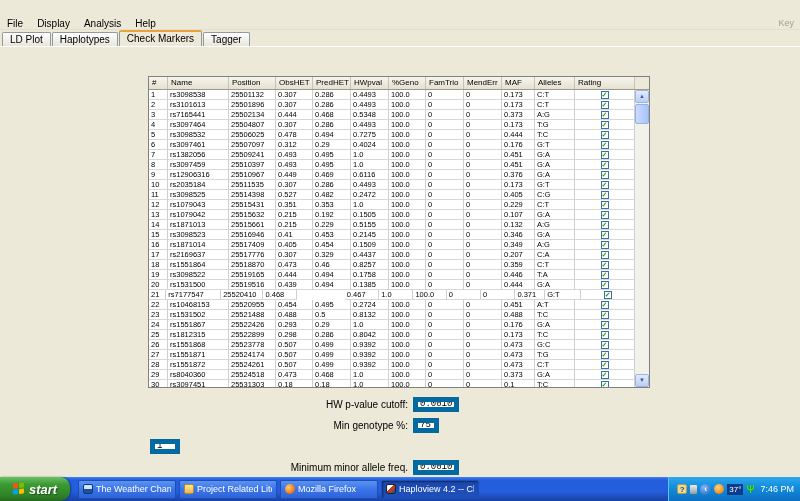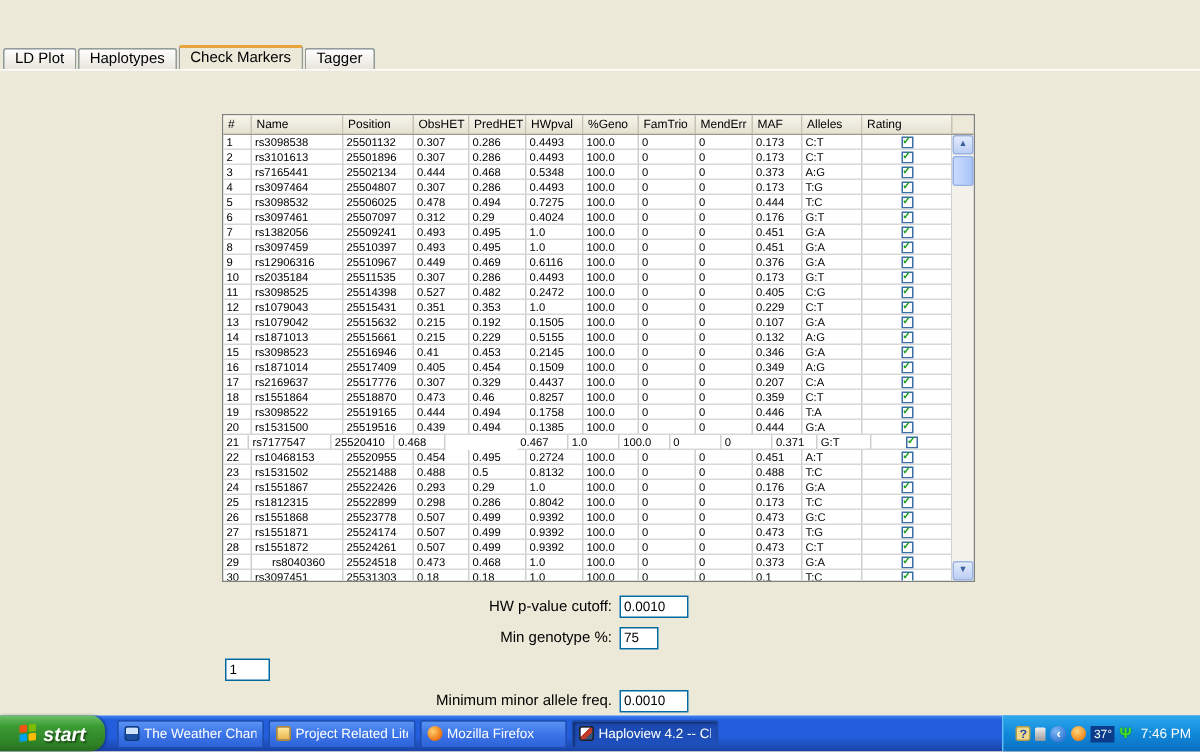--- a/index.html
+++ b/index.html
@@ -73,22 +73,22 @@
     background:linear-gradient(180deg,#E3EBFB,#BCCEF3); border:1px solid #9DB4E2; border-radius:2px;
     color:#3C5E98; font-size:6px; text-align:center; line-height:11px; }
   .sbtn.up { top:0; } .sbtn.down { bottom:0; }
   .sthumb { position:absolute; left:0; top:14px; width:14px; height:20px;
     background:linear-gradient(90deg,#CBDBFD,#A9C4F7); border:1px solid #90B0E8; border-radius:2px; }
 
   
   .filters { position:absolute; left:0; top:349px; width:100%; }
   .field-row { display:flex; align-items:center; height:16px; margin-bottom:5px; padding-left:150px; }
   .field-label { width:258px; text-align:right; font-size:10px; color:#000; margin-right:5px; white-space:nowrap; }
-  .field-input { height:15px; border:1px solid #0369a1; font-size:9px; padding:0 2px;
-    font-family:Liberation Sans, sans-serif; background:#fff; color:#000; }
+  .field-input { height:15px; border:5px solid #0369a1; font-size:9px; padding:0 2px;
+    font-family:Liberation Mono, monospace; background:#fff; color:#000; }
   .action-row { display:flex; justify-content:center; gap:5px; margin-top:3px; transform:translateX(26px); }
 
   
   .taskbar { position:absolute; left:0; bottom:0; width:800px; height:24px;
     background:linear-gradient(180deg,#3E82F7 0%,#245EDC 12%,#245EDC 60%,#1941A5 100%); display:flex; align-items:center; }
   .startbtn { width:70px; height:24px; border-radius:0 10px 10px 0;
     background:linear-gradient(180deg,#6CC066 0%,#3B9B33 30%,#2E8125 80%,#26691F 100%);
     display:flex; align-items:center; justify-content:center; gap:4px;
     box-shadow:1px 0 2px rgba(0,0,0,.4); }
   .startflag { width:12px; height:12px; display:grid; grid-template-columns:5px 5px; grid-template-rows:5px 5px;
@@ -122,20 +122,29 @@
   .temp-badge { background:#0B3C8C; color:#fff; font-size:8px; padding:0 2px; line-height:11px; }
   .wireless-icon { color:#46E024; font-size:10px; font-weight:bold; text-shadow:0 0 1px #0A5E00; }
   .clock { color:#fff; font-size:9px; margin-left:3px; white-space:nowrap; }
 </style>
 </head>
 <body>
 
 <div class="desktop">
 
 
+  <div class="menubar">
+    <span style="display:flex;">
+        <span class="menu-item">File</span>
+        <span class="menu-item">Display</span>
+        <span class="menu-item">Analysis</span>
+        <span class="menu-item">Help</span>
+      </span>
+    <span class="menu-right">Key</span>
+  </div>
 
   <div class="tabbar">
       <div class="tab">LD Plot</div>
       <div class="tab">Haplotypes</div>
       <div class="tab active">Check Markers</div>
       <div class="tab">Tagger</div>
     </div>
 
   <div class="content">
 
@@ -599,21 +608,21 @@
             <div class="td" style="width: 38px;">0</div>
             <div class="td" style="width: 38px;">0</div>
             <div class="td" style="width: 33px;">0.473</div>
             <div class="td" style="width: 40px;">C:T</div>
             <div class="td rating" style="width: 60px;">
               <span class="checkbox">✓</span>
             </div>
           </div>
           <div class="tr">
             <div class="td" style="width: 19px;">29</div>
-            <div class="td" style="width: 61px; text-align: center;">rs8040360</div>
+            <div class="td" style="width: 61px;">rs8040360</div>
             <div class="td" style="width: 47px;">25524518</div>
             <div class="td" style="width: 37px;">0.473</div>
             <div class="td" style="width: 38px;">0.468</div>
             <div class="td" style="width: 38px;">1.0</div>
             <div class="td" style="width: 37px;">100.0</div>
             <div class="td" style="width: 38px;">0</div>
             <div class="td" style="width: 38px;">0</div>
             <div class="td" style="width: 33px;">0.373</div>
             <div class="td" style="width: 40px;">G:A</div>
             <div class="td rating" style="width: 60px;">

